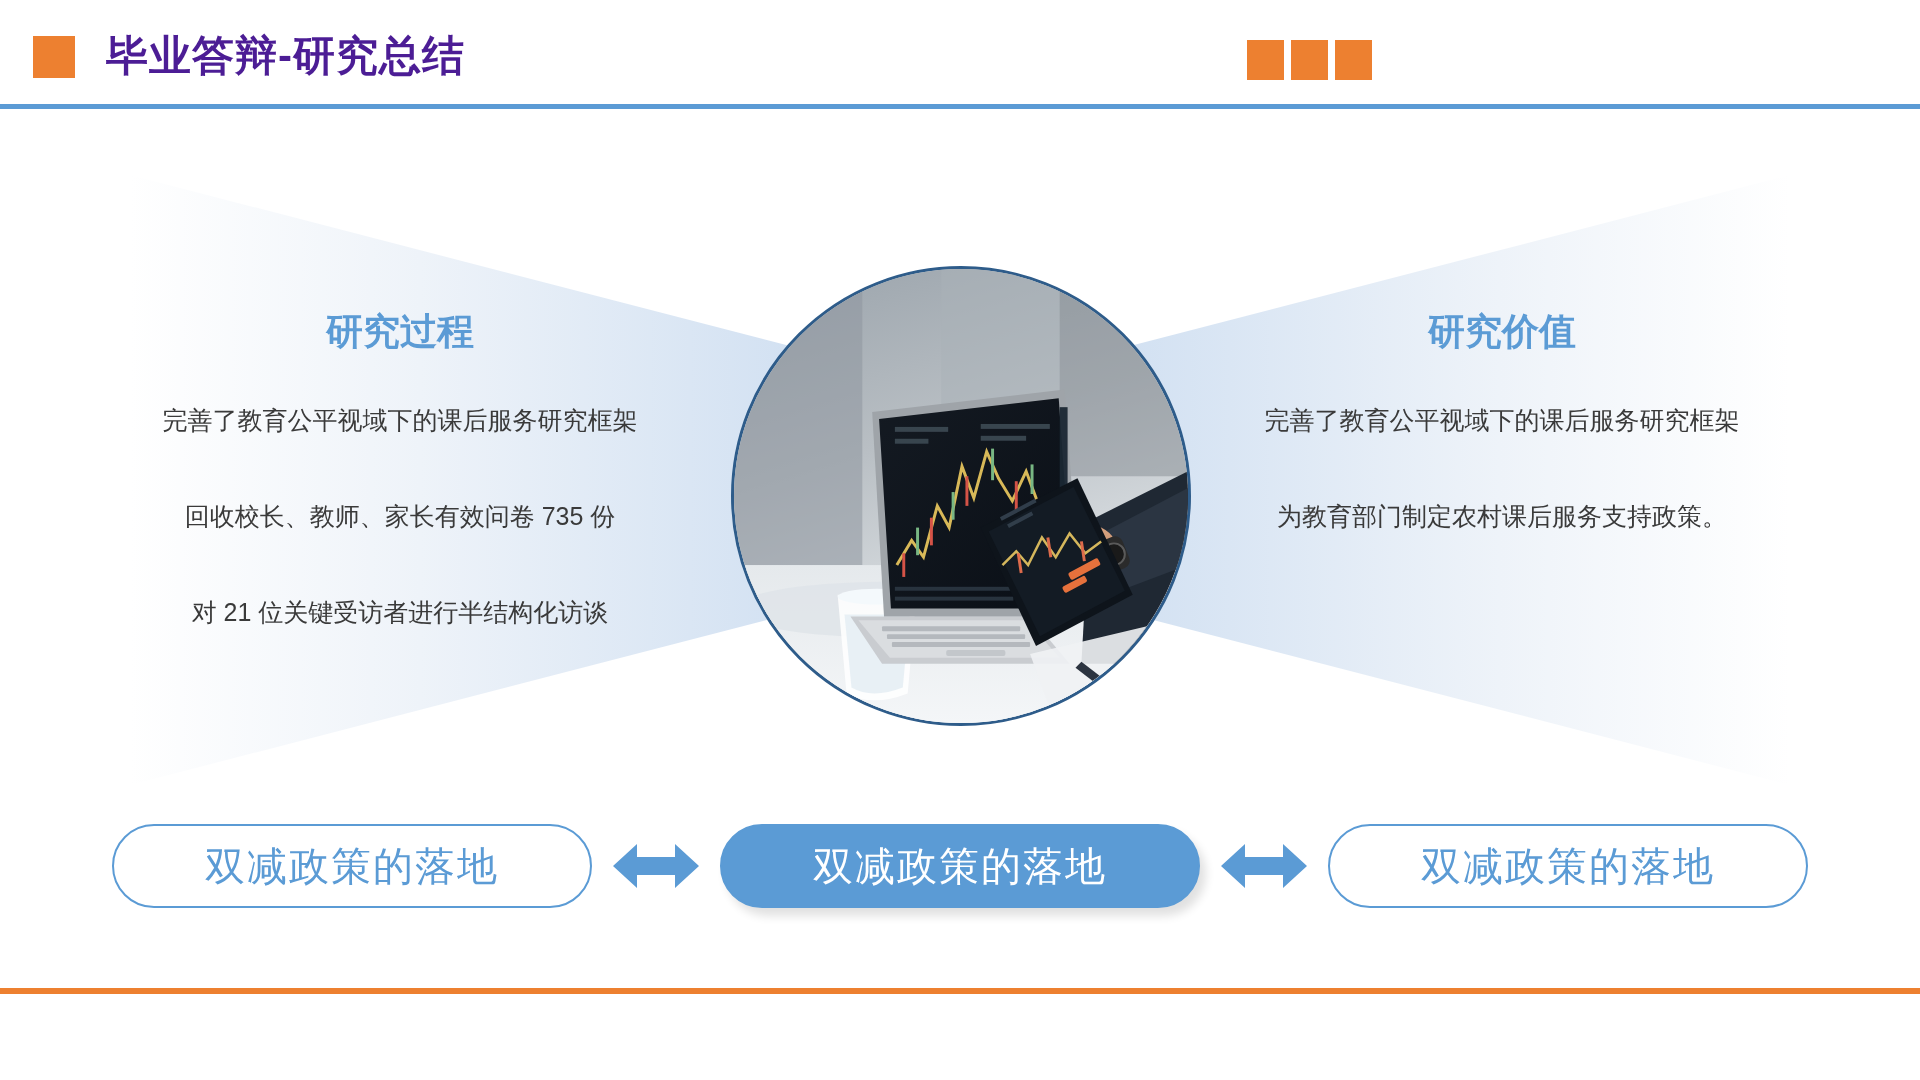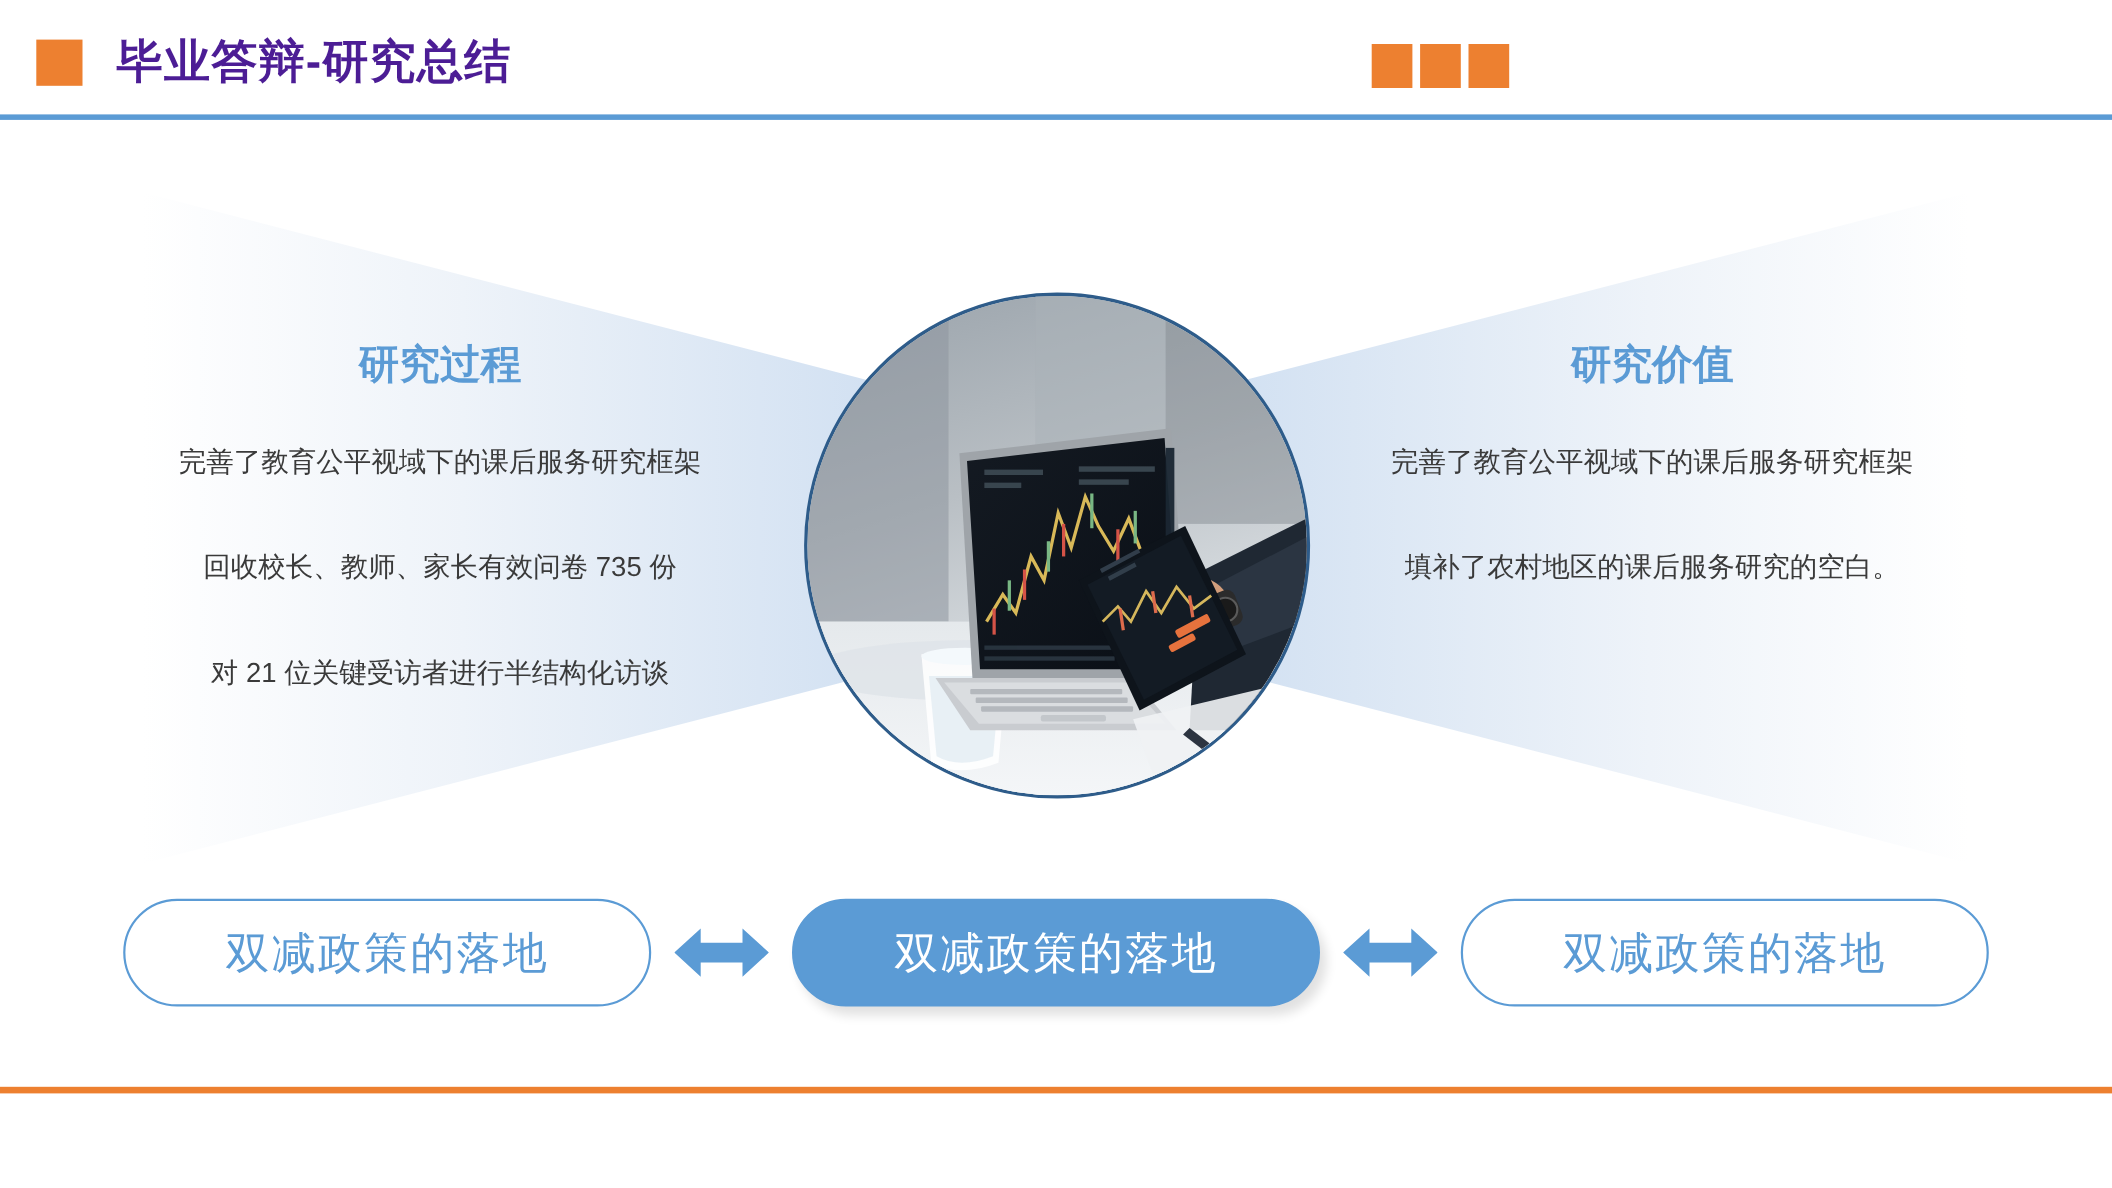--- a/index.html
+++ b/index.html
@@ -129,21 +129,21 @@
     left: 0;
     top: 805px;
     width: 1920px;
     height: 122px;
     display: flex;
     align-items: center;
     justify-content: center;
     gap: 0;
   }
   .pill {
-    height: 98px;
+    height: 84px;
     border-radius: 49px;
     display: flex;
     align-items: center;
     justify-content: center;
     box-sizing: border-box;
     font-size: 40px;
     letter-spacing: 2px;
     font-family: "Liberation Serif", "DejaVu Serif", serif;
   }
   .pill-outline {
@@ -325,21 +325,21 @@
 
       <path d="M300,390 L460,352 L460,430 L318,440 Z" fill="#f0f2f4" opacity="0.9"></path>
 
       <path d="M352,398 L404,438 L398,444 L346,404 Z" fill="#2c3440"></path>
     </svg>
   </div>
 
   <div class="col col-right">
     <div class="col-heading">研究价值</div>
     <div class="col-line">完善了教育公平视域下的课后服务研究框架</div>
-    <div class="col-line">填补了农村地区的课后服务研究的空白。</div>
+    <div class="col-line">为教育部门制定农村课后服务支持政策。</div>
   </div>
 
   <div class="pill-row">
     <div class="pill pill-outline">双减政策的落地</div>
 
     <div class="arrow">
       <svg width="86" height="52" viewBox="0 0 86 52">
         <path d="M0,26 L24,4 L24,17 L62,17 L62,4 L86,26 L62,48 L62,35 L24,35 L24,48 Z" fill="#5B9BD5"></path>
       </svg>
     </div>

